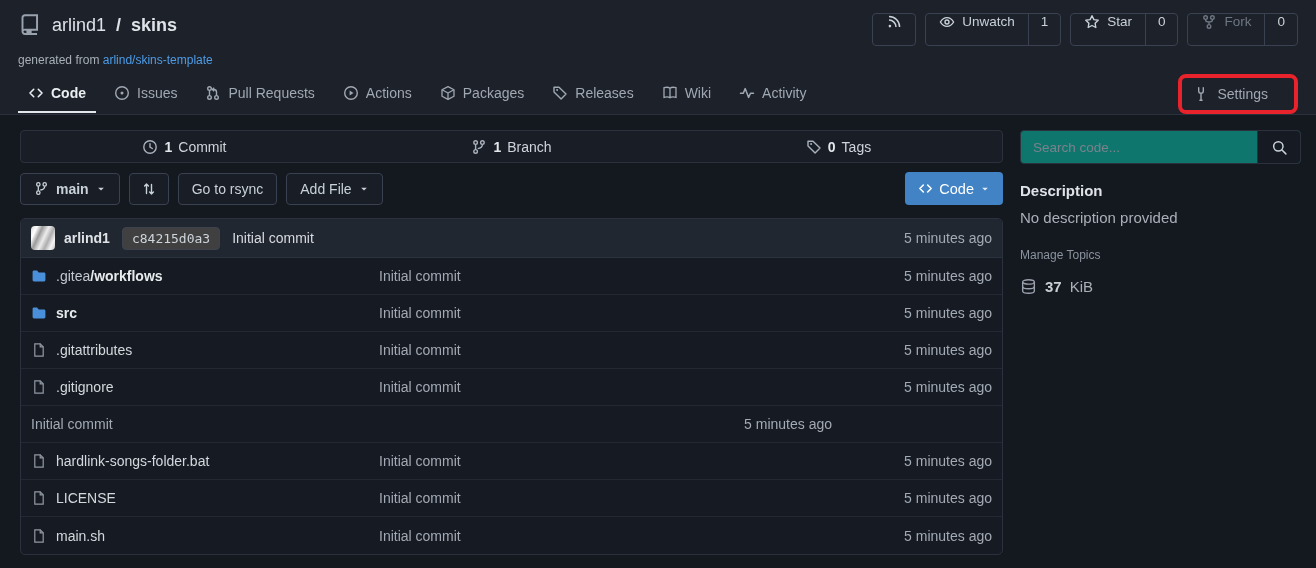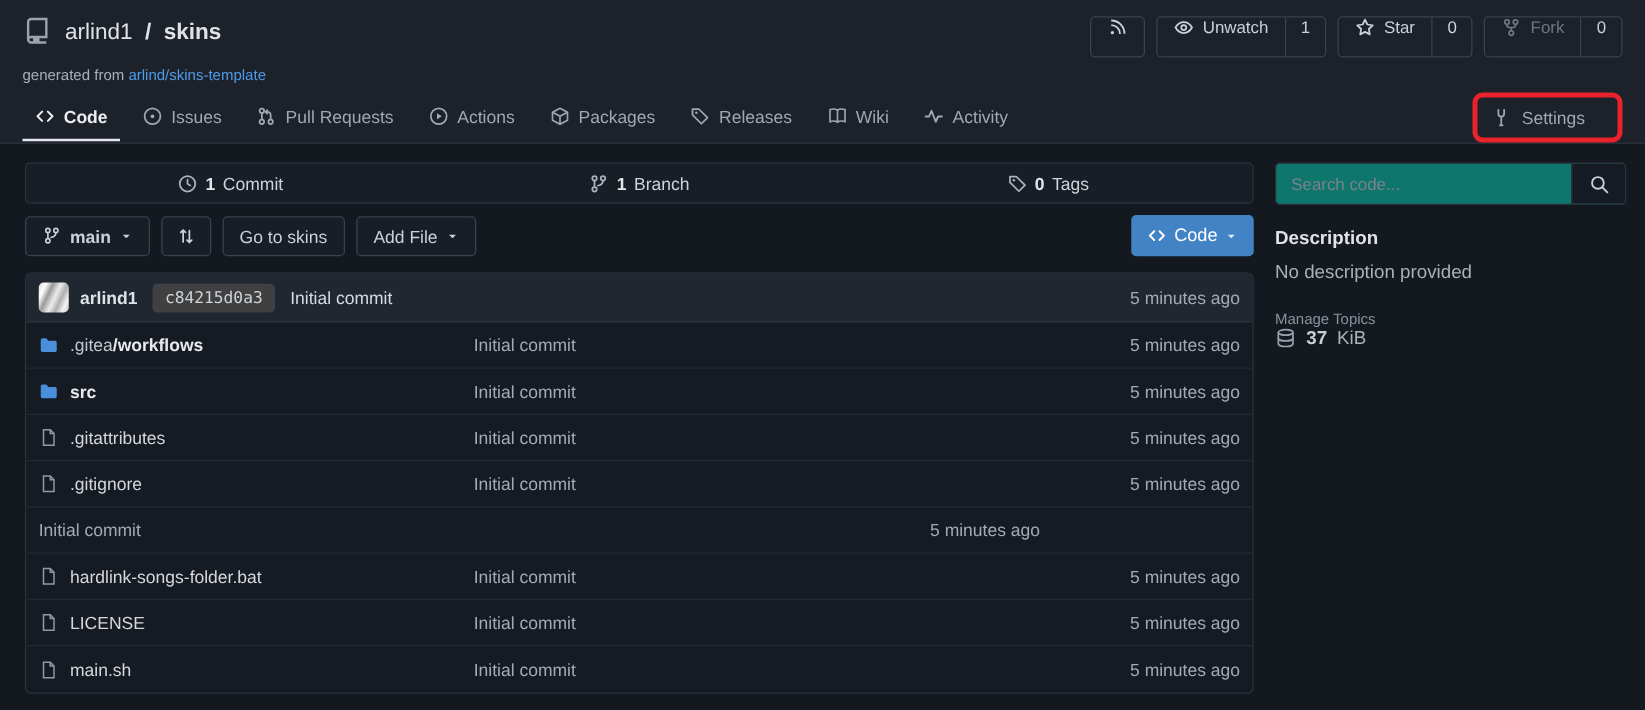--- a/index.html
+++ b/index.html
@@ -141,21 +141,21 @@
   }
   .searchbox input::placeholder { color:#7a828c; }
   .search-btn {
     width:43px; border-left:1px solid #2c323d;
     display:flex; align-items:center; justify-content:center;
     color:#c9d1d9; cursor:pointer; background:#161b23;
   }
   .sb-desc-title { margin-top:18px; font-size:15px; font-weight:700; color:#dfe3e8; }
   .sb-desc-text { margin-top:10px; font-size:15px; color:#a9b0b8; }
   .sb-topics { margin-top:22px; font-size:12px; color:#8b939e; cursor:pointer; }
-  .sb-size { display:flex; align-items:center; gap:8px; font-size:15px; color:#a9b0b8; }
+  .sb-size { margin-top:16px; display:flex; align-items:center; gap:8px; font-size:15px; color:#a9b0b8; }
   .sb-size svg { color:#9aa2ad; }
   .sb-size .num { font-weight:700; color:#c9cfd6; }
 </style>
 </head>
 <body>
 
 <div class="header">
   <div class="topline">
     <div class="repo-title">
       <span class="repo-icon">
@@ -364,21 +364,21 @@
         </span>
       </div>
       <div class="btn btn-icon-only">
         <span>
           <svg width="16" height="16" viewBox="0 0 16 16" fill="none" stroke="currentColor" stroke-width="1.4" stroke-linecap="round" stroke-linejoin="round">
             <path d="M5.5 3v9.5M5.5 3 3.6 4.9M5.5 3l1.9 1.9M10.5 13V3.5m0 9.5-1.9-1.9m1.9 1.9 1.9-1.9"></path>
           </svg>
         </span>
       </div>
       <div class="btn">
-        <span>Go to skins</span>
+        <span>Go to rsync</span>
       </div>
       <div class="btn">
         <span>Add File</span>
         <span>
           <svg width="10" height="10" viewBox="0 0 16 16">
               <path d="m3.5 6 4.5 4.5L12.5 6z" fill="currentColor"></path>
             </svg>
         </span>
       </div>
       <div class="toolbar-spacer"></div>

